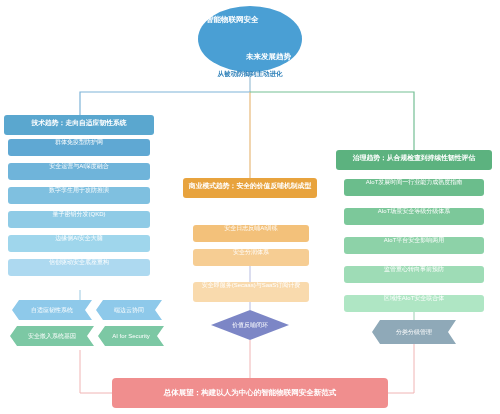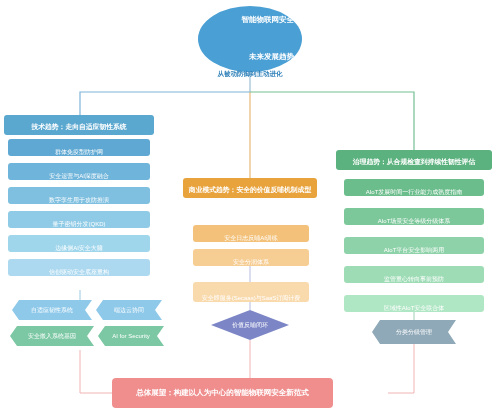--- a/index.html
+++ b/index.html
@@ -5,21 +5,21 @@
   html,body{margin:0;padding:0;}
   body{
     width:500px;height:414px;
     background:#ffffff;
     font-family:"Liberation Sans","DejaVu Sans",sans-serif;
     overflow:hidden;
   }
   #canvas{position:relative;width:500px;height:414px;}
   svg.lines{position:absolute;left:0;top:0;width:500px;height:414px;}
 
-  .node{position:absolute;box-sizing:border-box;display:flex;align-items:flex-end;
+  .node{position:absolute;box-sizing:border-box;display:flex;align-items:flex-start;
         justify-content:center;text-align:center;color:#ffffff;line-height:1.15;gap:28px;}
 
   
   .root{
     width:104px;height:66px;border-radius:50%;
     background:#4a9fd4;left:198px;top:6px;
     font-size:7.5px;font-weight:bold;padding:0 8px;flex-direction:column;
   }
   .root .l1{display:block;}
   .root .l2{display:block;margin-left:40px;}
@@ -63,21 +63,21 @@
 
   
   .hexr{
     position:absolute;width:84px;height:24px;background:#8fa9b8;color:#fff;
     font-size:6px;display:flex;align-items:center;justify-content:center;
     clip-path:polygon(8px 0,100% 0,calc(100% - 8px) 50%,100% 100%,8px 100%,0 50%);
   }
 
   
   .footer{
-    position:absolute;left:112px;top:378px;width:221px;height:30px;
+    position:absolute;left:112px;top:378px;width:276px;height:30px;
     background:#f08e8e;border-radius:4px;color:#fff;font-size:7.5px;
     font-weight:bold;display:flex;align-items:center;justify-content:center;
     text-align:center;padding:0 6px;box-sizing:border-box;
   }
 </style>
 </head>
 <body>
 
 <div id="canvas">
 

